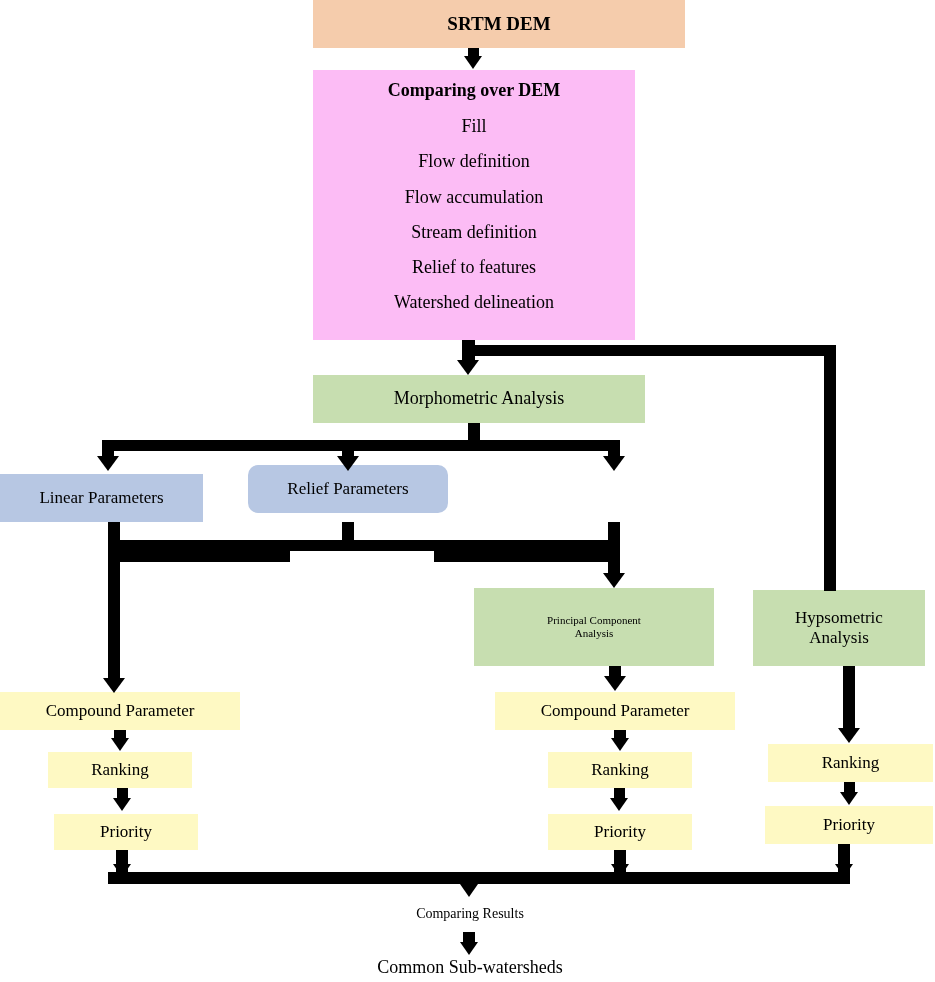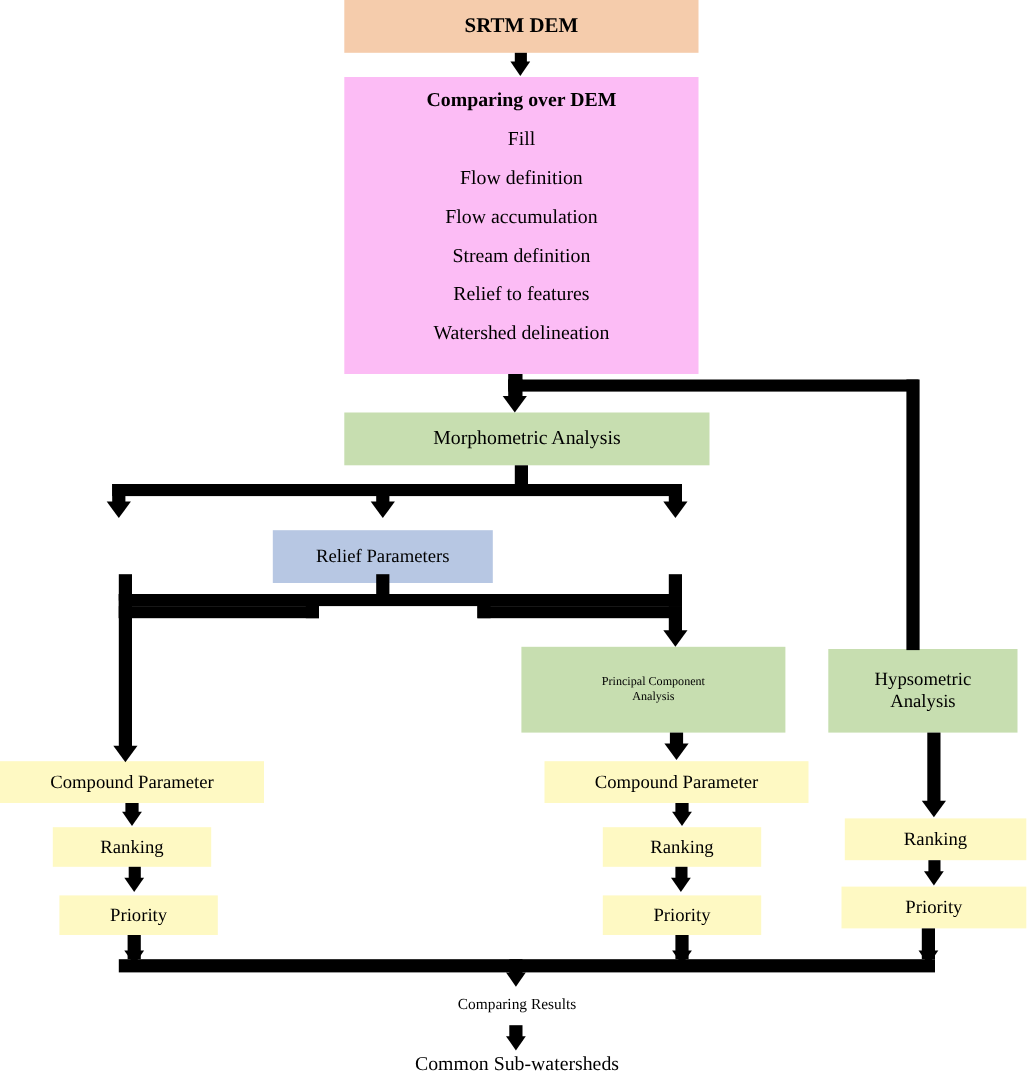--- a/index.html
+++ b/index.html
@@ -18,40 +18,43 @@
   .seg{position:absolute;background:#000000;}
   .arrowhead{position:absolute;width:0;height:0;border-left:11px solid transparent;
              border-right:11px solid transparent;border-top:15px solid #000000;}
   .arrowhead.small{border-left-width:9px;border-right-width:9px;border-top-width:13px;}
 </style>
 </head>
 <body>
 
 <div id="canvas">
 
-  <div class="node peach bold" style="left:313px;top:0px;width:322px;height:48px;font-size:19px;">
+  <div class="node peach bold" style="left:313px;top:0px;width:372px;height:48px;font-size:19px;">
     <span class="ln">SRTM DEM</span>
   </div>
 
   <div class="node pink" style="left:313px;top:70px;width:322px;height:270px;font-size:18px;justify-content:flex-start;padding-top:10px;">
     <span class="ln bold" style="margin-bottom:15px;font-size:18px;">Comparing over DEM</span>
     <span class="ln" style="margin-bottom:14px;text-align:center;">Fill</span>
     <span class="ln" style="margin-bottom:14px;">Flow definition</span>
     <span class="ln" style="margin-bottom:14px;">Flow accumulation</span>
     <span class="ln" style="margin-bottom:14px;">Stream definition</span>
     <span class="ln" style="margin-bottom:14px;">Relief to features</span>
     <span class="ln">Watershed delineation</span>
   </div>
 
   <div class="node green" style="left:313px;top:375px;width:332px;height:48px;font-size:18px;">
     <span class="ln">Morphometric Analysis</span>
   </div>
 
+  <div class="node blue" style="left:0px;top:474px;width:203px;height:48px;font-size:17px;">
+    <span class="ln">Linear Parameters</span>
+  </div>
 
-  <div class="node blue" style="left:248px;top:482px;width:200px;height:48px;font-size:17px;">
+  <div class="node blue" style="left:248px;top:465px;width:200px;height:48px;font-size:17px;border-radius:10px;">
     <span class="ln">Relief Parameters</span>
   </div>
 
 
   <div class="node green" style="left:474px;top:588px;width:240px;height:78px;font-size:11px;">
     <span class="ln">Principal Component</span>
     <span class="ln">Analysis</span>
   </div>
 
   <div class="node green" style="left:753px;top:590px;width:172px;height:76px;font-size:17px;">

